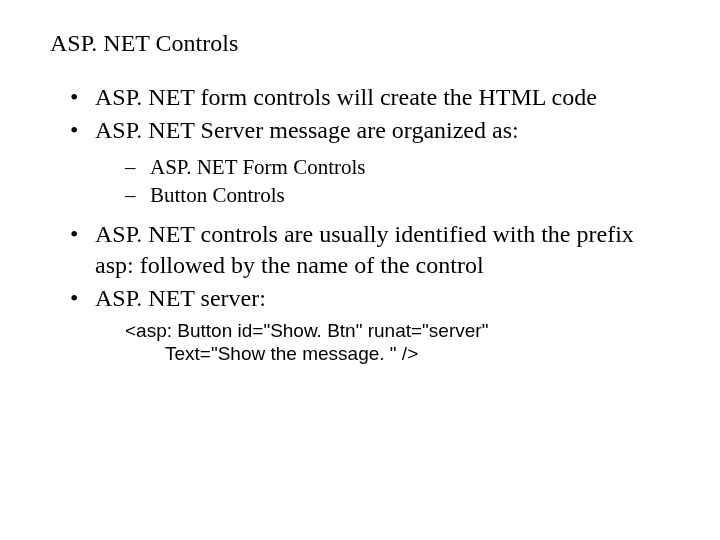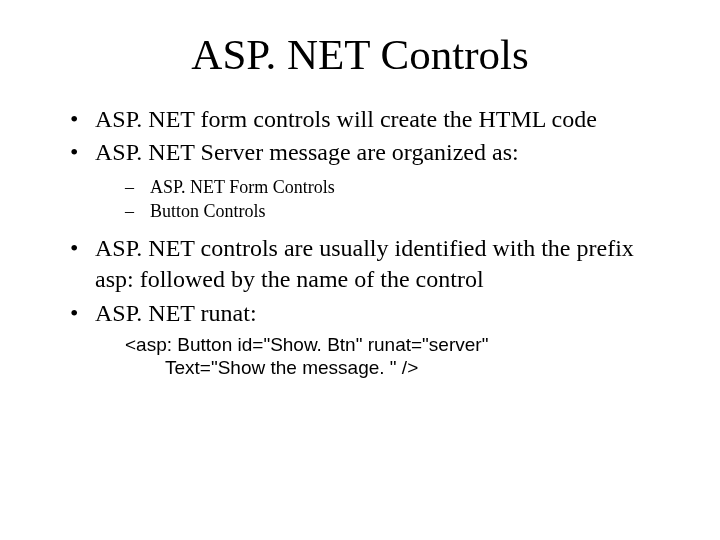--- a/index.html
+++ b/index.html
@@ -5,22 +5,22 @@
     * { margin: 0; padding: 0; box-sizing: border-box; }
     body {
       width: 720px;
       height: 540px;
       background: #ffffff;
       font-family: "Times New Roman", Times, serif;
       color: #000000;
       padding: 20px 50px 20px 50px;
     }
     .title {
-      text-align: center;
-      font-size: 43px;
+      text-align: left;
+      font-size: 24px;
       font-weight: normal;
       margin-top: 10px;
       margin-bottom: 25px;
     }
     ul.level1 {
       list-style: none;
       padding-left: 20px;
     }
     ul.level1 > li {
       font-size: 24px;
@@ -35,21 +35,21 @@
       left: 0;
       top: 0;
     }
     ul.level2 {
       list-style: none;
       padding-left: 30px;
       margin-top: 8px;
       margin-bottom: 10px;
     }
     ul.level2 > li {
-      font-size: 18px;
+      font-size: 21px;
       line-height: 1.3;
       position: relative;
       padding-left: 25px;
     }
     ul.level2 > li::before {
       content: "–";
       position: absolute;
       left: 0;
       top: 0;
     }
@@ -73,19 +73,19 @@
   <li>ASP. NET form controls will create the HTML code</li>
   <li>
     <span>ASP. NET Server message are organized as:</span>
     <ul class="level2">
       <li>ASP. NET Form Controls</li>
       <li>Button Controls</li>
     </ul>
   </li>
   <li>ASP. NET controls are usually identified with the prefix asp: followed by the name of the control</li>
   <li>
-    <span>ASP. NET runat:</span>
+    <span>ASP. NET server:</span>
     <div class="code-block">
       <div>&lt;asp: Button id="Show. Btn" runat="server"</div>
       <div class="code-line2">Text="Show the message. " /&gt;</div>
     </div>
   </li>
 </ul>
 
 </body></html>

